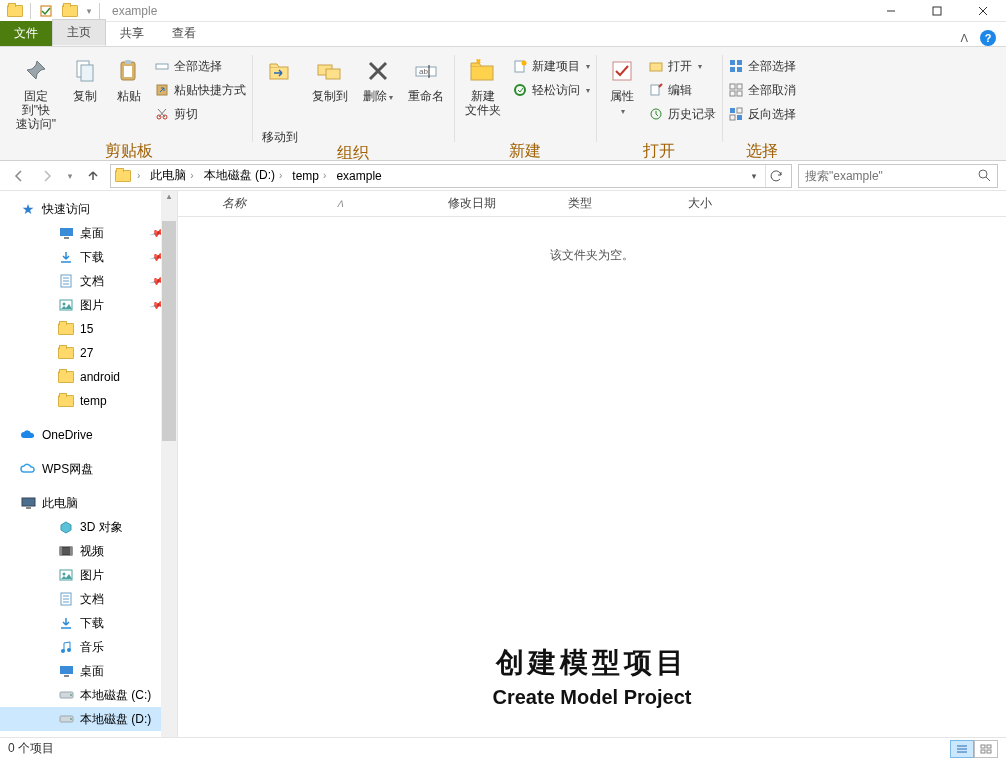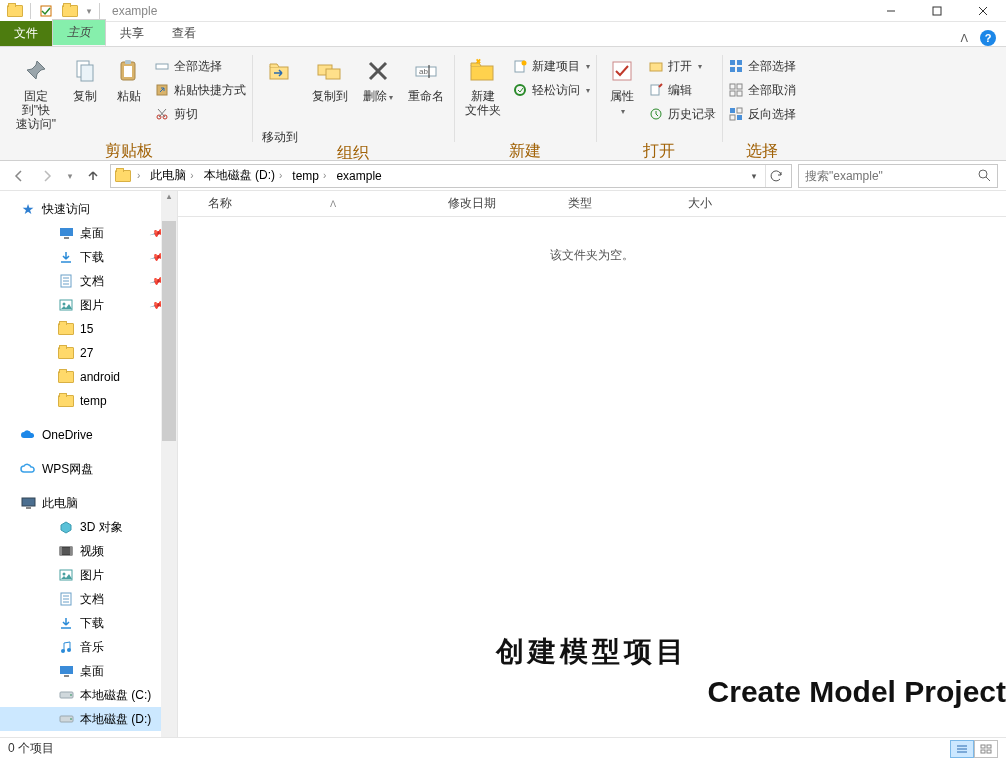--- a/index.html
+++ b/index.html
@@ -14,21 +14,21 @@
 .titlebar .sep { width: 1px; height: 16px; background: #d0d0d0; margin: 0 2px; }
 .titlebar .title { margin-left: 6px; color: #888; font-size: 12px; }
 .titlebar .winbtns { margin-left: auto; display: flex; }
 .titlebar .winbtn { width: 46px; height: 22px; display: flex; align-items: center; justify-content: center; color: #555; }
 .winbtn svg { width: 10px; height: 10px; }
 
 
 .tabs { height: 24px; display: flex; align-items: flex-end; background: #fff; position: relative; }
 .tab { padding: 4px 14px; font-size: 12px; color: #444; position: relative; }
 .tab.file { background: #4d7c0f; color: #fff; }
-.tab.active { border: 1px solid #d0d0d0; border-bottom: 1px solid #f5f5f5; background: #86efac; font-style: italic; }
+.tab.active { border: 1px solid #d0d0d0; border-bottom: 1px solid #f5f5f5; background: #e5e5e5; }
 .tabs .help { margin-left: auto; display: flex; align-items: center; gap: 12px; padding-right: 10px; color: #5a5a5a;}
 .help-circle { width: 16px; height: 16px; border-radius: 50%; background: #1c87e8; color: #fff; display: flex; align-items: center; justify-content: center; font-size: 11px; font-weight: bold;}
 
 
 .ribbon { height: 115px; background: #f5f5f5; border-top: 1px solid #d9d9d9; border-bottom: 1px solid #d0d0d0; display: flex; padding: 4px 6px 0 6px; }
 .group { display: flex; flex-direction: column; align-items: center; padding: 0 6px; position: relative; }
 .group + .group::before { content: ""; position: absolute; left: 0; top: 4px; bottom: 18px; width: 0; border-left: 1px solid #e0e0e0; }
 .group-content { flex: 1; display: flex; align-items: flex-start; gap: 6px; }
 .group-label { font-size: 16px; color: #a16207; height: 18px; display: flex; align-items: center; }
 .bigbtn { display: flex; flex-direction: column; align-items: center; width: 48px; padding-top: 4px; gap: 2px; }
@@ -61,27 +61,27 @@
 .tree-item.sub { padding-left: 58px; }
 .tree-item .pin-r { margin-left: auto; margin-right: 14px; color: #888; font-size: 10px; transform: rotate(30deg);}
 .tree-item.sel { background: #cce8ff; }
 .tico { width: 16px; height: 16px; display:flex; align-items:center; justify-content:center;}
 .vscroll-fake { position:absolute; right:0; top:0; width:16px; height:100%; background:#f0f0f0; display:flex; flex-direction:column; align-items:center;}
 .vscroll-thumb { width:14px; height:220px; background:#cdcdcd; margin-top:16px;}
 
 .content { flex: 1; display: flex; flex-direction: column; position: relative; }
 .cols { height: 26px; border-bottom: 1px solid #e5e5e5; display: flex; align-items: center; font-size: 12px; color: #444;}
 .col { padding: 0 10px; display:flex; align-items:center; gap:6px;}
-.col.name { width: 260px; padding-left: 30px;}
+.col.name { width: 260px; padding-left: 44px; font-style: italic;}
 .col.mod { width: 120px; }
 .col.type { width: 120px; }
 .empty-msg { text-align: center; color: #555; font-size: 12px; padding-top: 30px; }
 .overlay { position: absolute; left: 0; right: 0; bottom: 28px; text-align: center; font-weight: 700; color: #111; }
 .overlay .l1 { font-size: 28px; letter-spacing: 4px; margin-bottom: 4px;}
-.overlay .l2 { font-size: 30px; text-align: right; }
+.overlay .l2 { font-size: 20px; }
 
 
 .status { position: absolute; bottom: 0; left: 0; right: 0; height: 22px; border-top: 1px solid #e5e5e5; display: flex; align-items: center; padding: 0 8px; font-size: 12px; color: #333; }
 .status .viewbtns { margin-left: auto; display:flex; gap:0;}
 .viewbtn { width:24px; height:18px; border:1px solid #c0c0c0; display:flex; align-items:center; justify-content:center;}
 .viewbtn.active { background:#cce8ff; border-color:#7ab8e8;}
 
 .star-blue { color:#2f7fd1; font-size:14px;}
 .h-sep { height: 10px; }
 </style>

